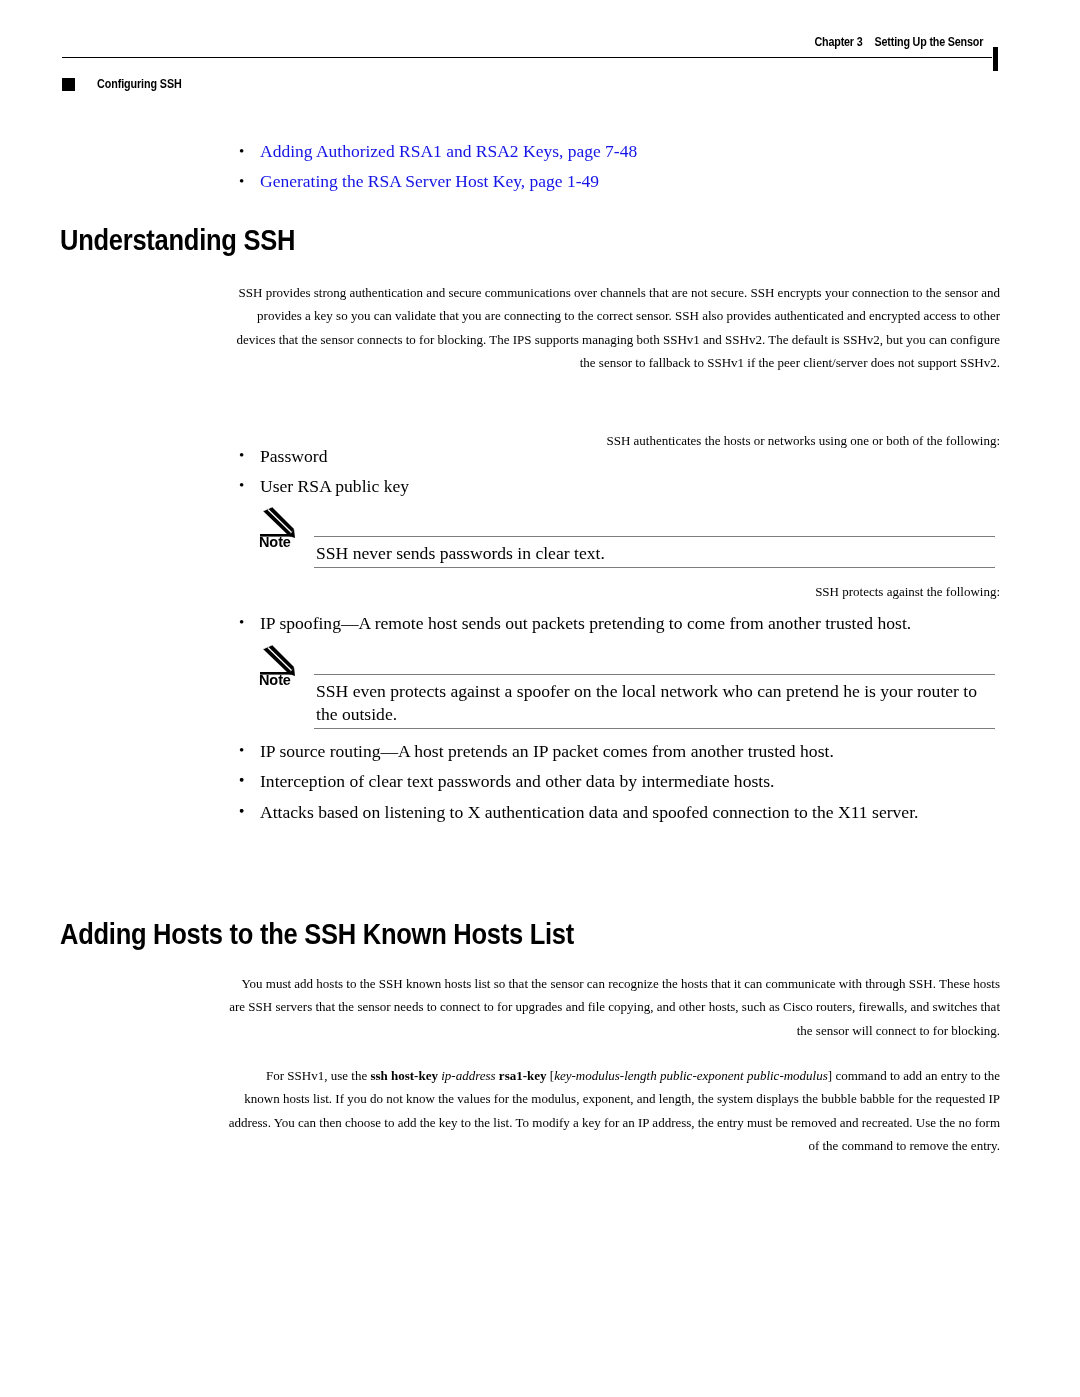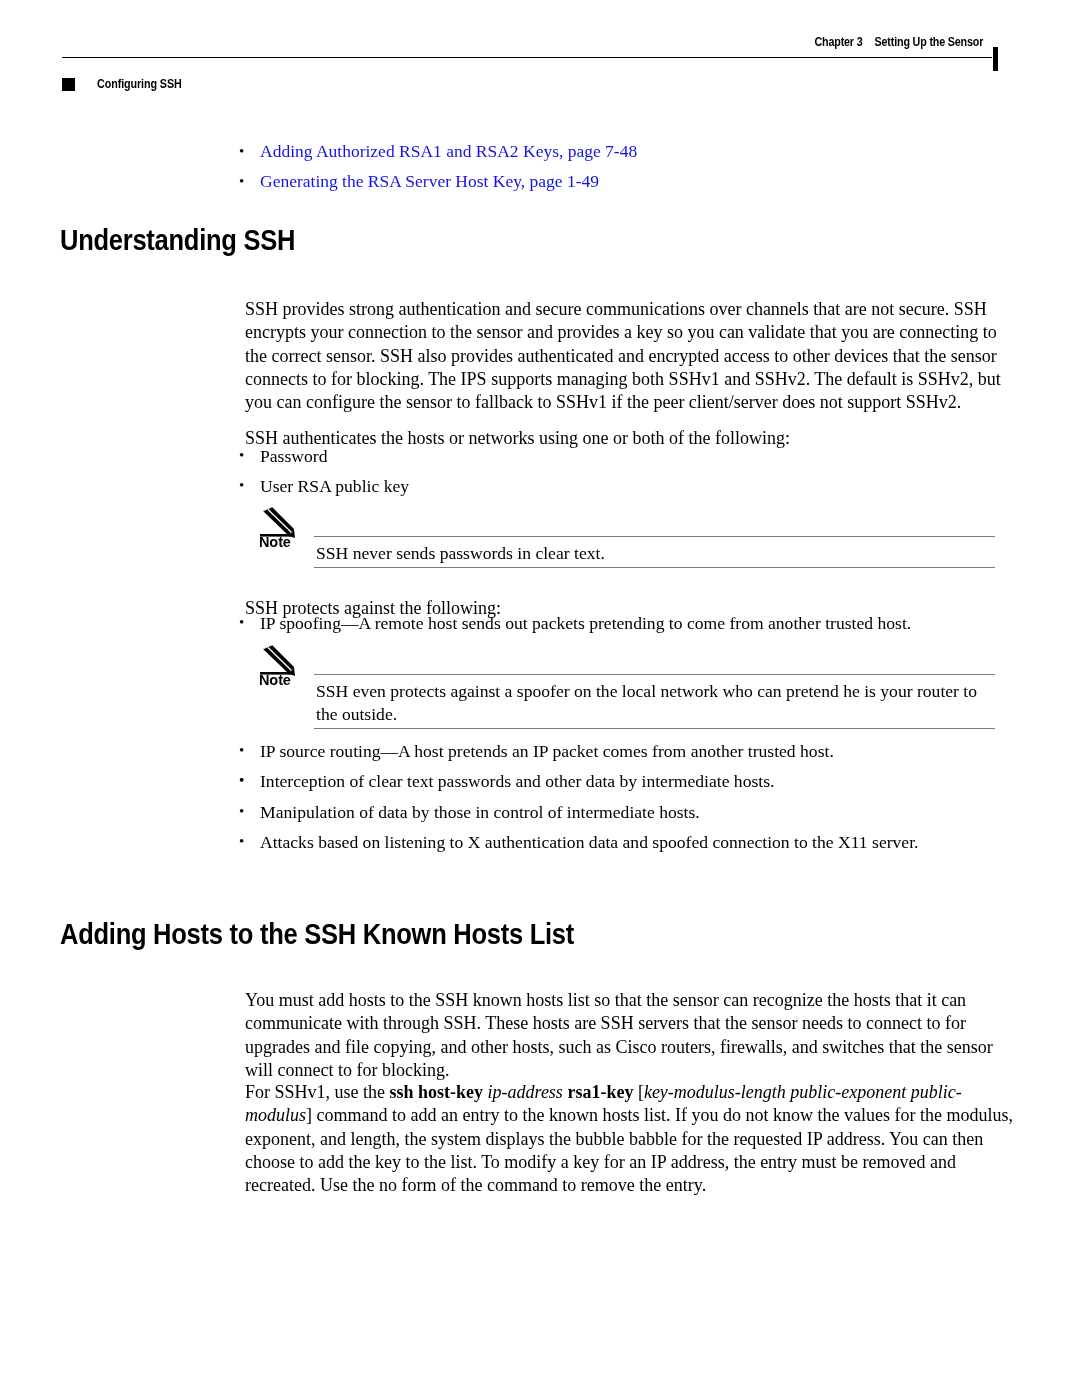--- a/index.html
+++ b/index.html
@@ -117,24 +117,24 @@
     transform-origin: left center;
     white-space: nowrap;
   }
   #title-understanding { top: 224px; }
   #title-addinghosts   { top: 918px; }
 
   p.body {
     position: absolute;
     left: 228px;
     width: 772px;
-    margin: 17px;
-    font-size: 18px;
+    margin: 0;
+    font-size: 13px;
     line-height: 23.3px;
-    text-align: left;
+    text-align: right;
   }
 
   ul.bullets {
     position: absolute;
     left: 228px;
     width: 772px;
     margin: 0;
     padding: 0;
     list-style: none;
   }
@@ -234,21 +234,21 @@
     <div class="xref-item">
       <span class="bullet">•</span>
       <span>Generating the RSA Server Host Key, page 1-49</span>
     </div>
   </div>
 
   <h1 class="section-title" id="title-understanding">Understanding SSH</h1>
 
   <p class="body" style="top:281px;">SSH provides strong authentication and secure communications over channels that are not secure. SSH encrypts your connection to the sensor and provides a key so you can validate that you are connecting to the correct sensor. SSH also provides authenticated and encrypted access to other devices that the sensor connects to for blocking. The IPS supports managing both SSHv1 and SSHv2. The default is SSHv2, but you can configure the sensor to fallback to SSHv1 if the peer client/server does not support SSHv2.</p>
 
-  <p class="body" style="top:410px;">SSH authenticates the hosts or networks using one or both of the following:</p>
+  <p class="body" style="top:429px;">SSH authenticates the hosts or networks using one or both of the following:</p>
 
   <ul class="bullets" style="top:445px;">
     <li>
       <span class="bullet">•</span>
       <span>Password</span>
     </li>
     <li>
       <span class="bullet">•</span>
       <span>User RSA public key</span>
     </li>
@@ -306,21 +306,20 @@
     </li>
     <li style="margin-bottom:7px;">
       <span class="bullet">•</span>
     </li>
     <li style="margin-bottom:7px;">
       <span class="bullet">•</span>
       <span>Interception of clear text passwords and other data by intermediate hosts.</span>
     </li>
     <li style="margin-bottom:7px;">
       <span class="bullet">•</span>
-      <span>Manipulation of data by those in control of intermediate hosts.</span>
     </li>
     <li style="margin-bottom:0;">
       <span class="bullet">•</span>
       <span>Attacks based on listening to X authentication data and spoofed connection to the X11 server.</span>
     </li>
   </ul>
 
   <h1 class="section-title" id="title-addinghosts">Adding Hosts to the SSH Known Hosts List</h1>
 
   <p class="body" style="top:972px;">You must add hosts to the SSH known hosts list so that the sensor can recognize the hosts that it can communicate with through SSH. These hosts are SSH servers that the sensor needs to connect to for upgrades and file copying, and other hosts, such as Cisco routers, firewalls, and switches that the sensor will connect to for blocking.</p>

